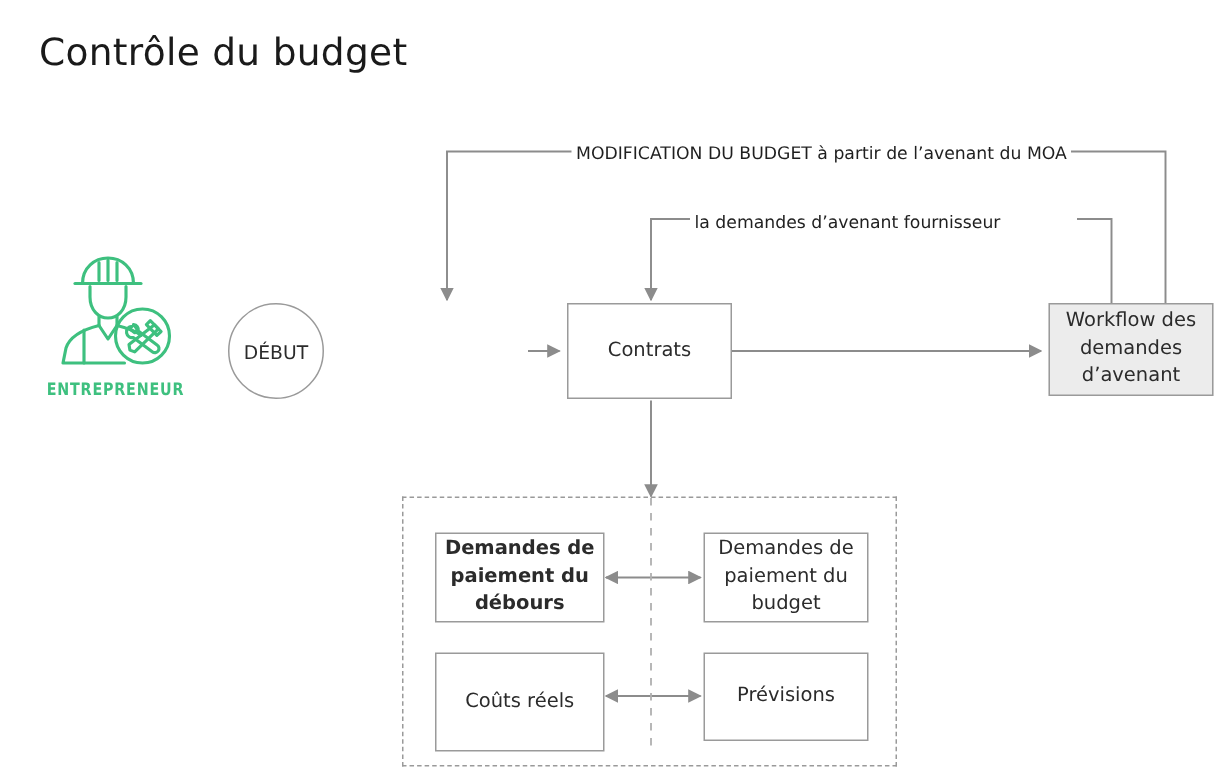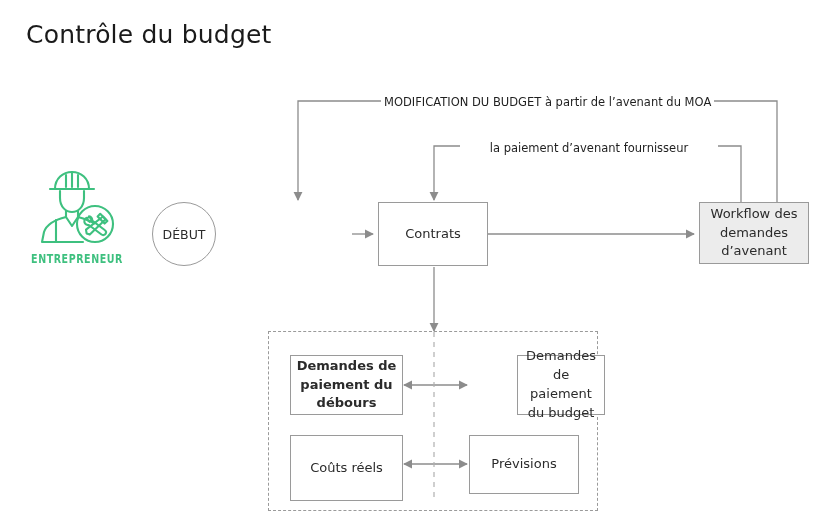--- a/index.html
+++ b/index.html
@@ -96,21 +96,20 @@
     position: absolute;
     box-sizing: border-box;
     border: 1px dashed #9a9a9a;
     background: transparent;
   }
   
   .edge-label {
     position: absolute;
     font-size: 11.5px;
     color: #1f1f1f;
-    text-align: center;
     line-height: 1.45;
     white-space: nowrap;
     background: #ffffff;
     padding: 0 3px;
   }
   .edge-label.wrapped {
     white-space: normal;
   }
 </style>
 </head>
@@ -188,30 +187,30 @@
   <div class="node shaded" style="left:699px; top:202px; width:110px; height:62px;">
     <span>Workflow des demandes d’avenant</span>
   </div>
 
   <div class="group-box" style="left:268px; top:331px; width:330px; height:180px;"></div>
 
   <div class="node" style="left:290px; top:355px; width:113px; height:60px;font-weight:bold;">
     <span>Demandes de paiement du débours</span>
   </div>
 
-  <div class="node" style="left:469px; top:355px; width:88px; height:60px;margin-left:48px;">
+  <div class="node" style="left:469px; top:355px; width:110px; height:60px;">
     <span>Demandes de paiement du budget</span>
   </div>
 
   <div class="node" style="left:290px; top:435px; width:113px; height:66px;">
     <span>Coûts réels</span>
   </div>
 
   <div class="node" style="left:469px; top:435px; width:110px; height:59px;">
     <span>Prévisions</span>
   </div>
 
   <div class="edge-label" style="left:381px; top:94px;">MODIFICATION DU BUDGET à partir de l’avenant du MOA</div>
 
 
-  <div class="edge-label wrapped" style="left:460px; top:140px; width:252px;">la paiement d’avenant fournisseur</div>
+  <div class="edge-label wrapped" style="left:460px; top:140px; width:252px;">la demandes d’avenant fournisseur</div>
 
 </div>
 
 </body></html>

